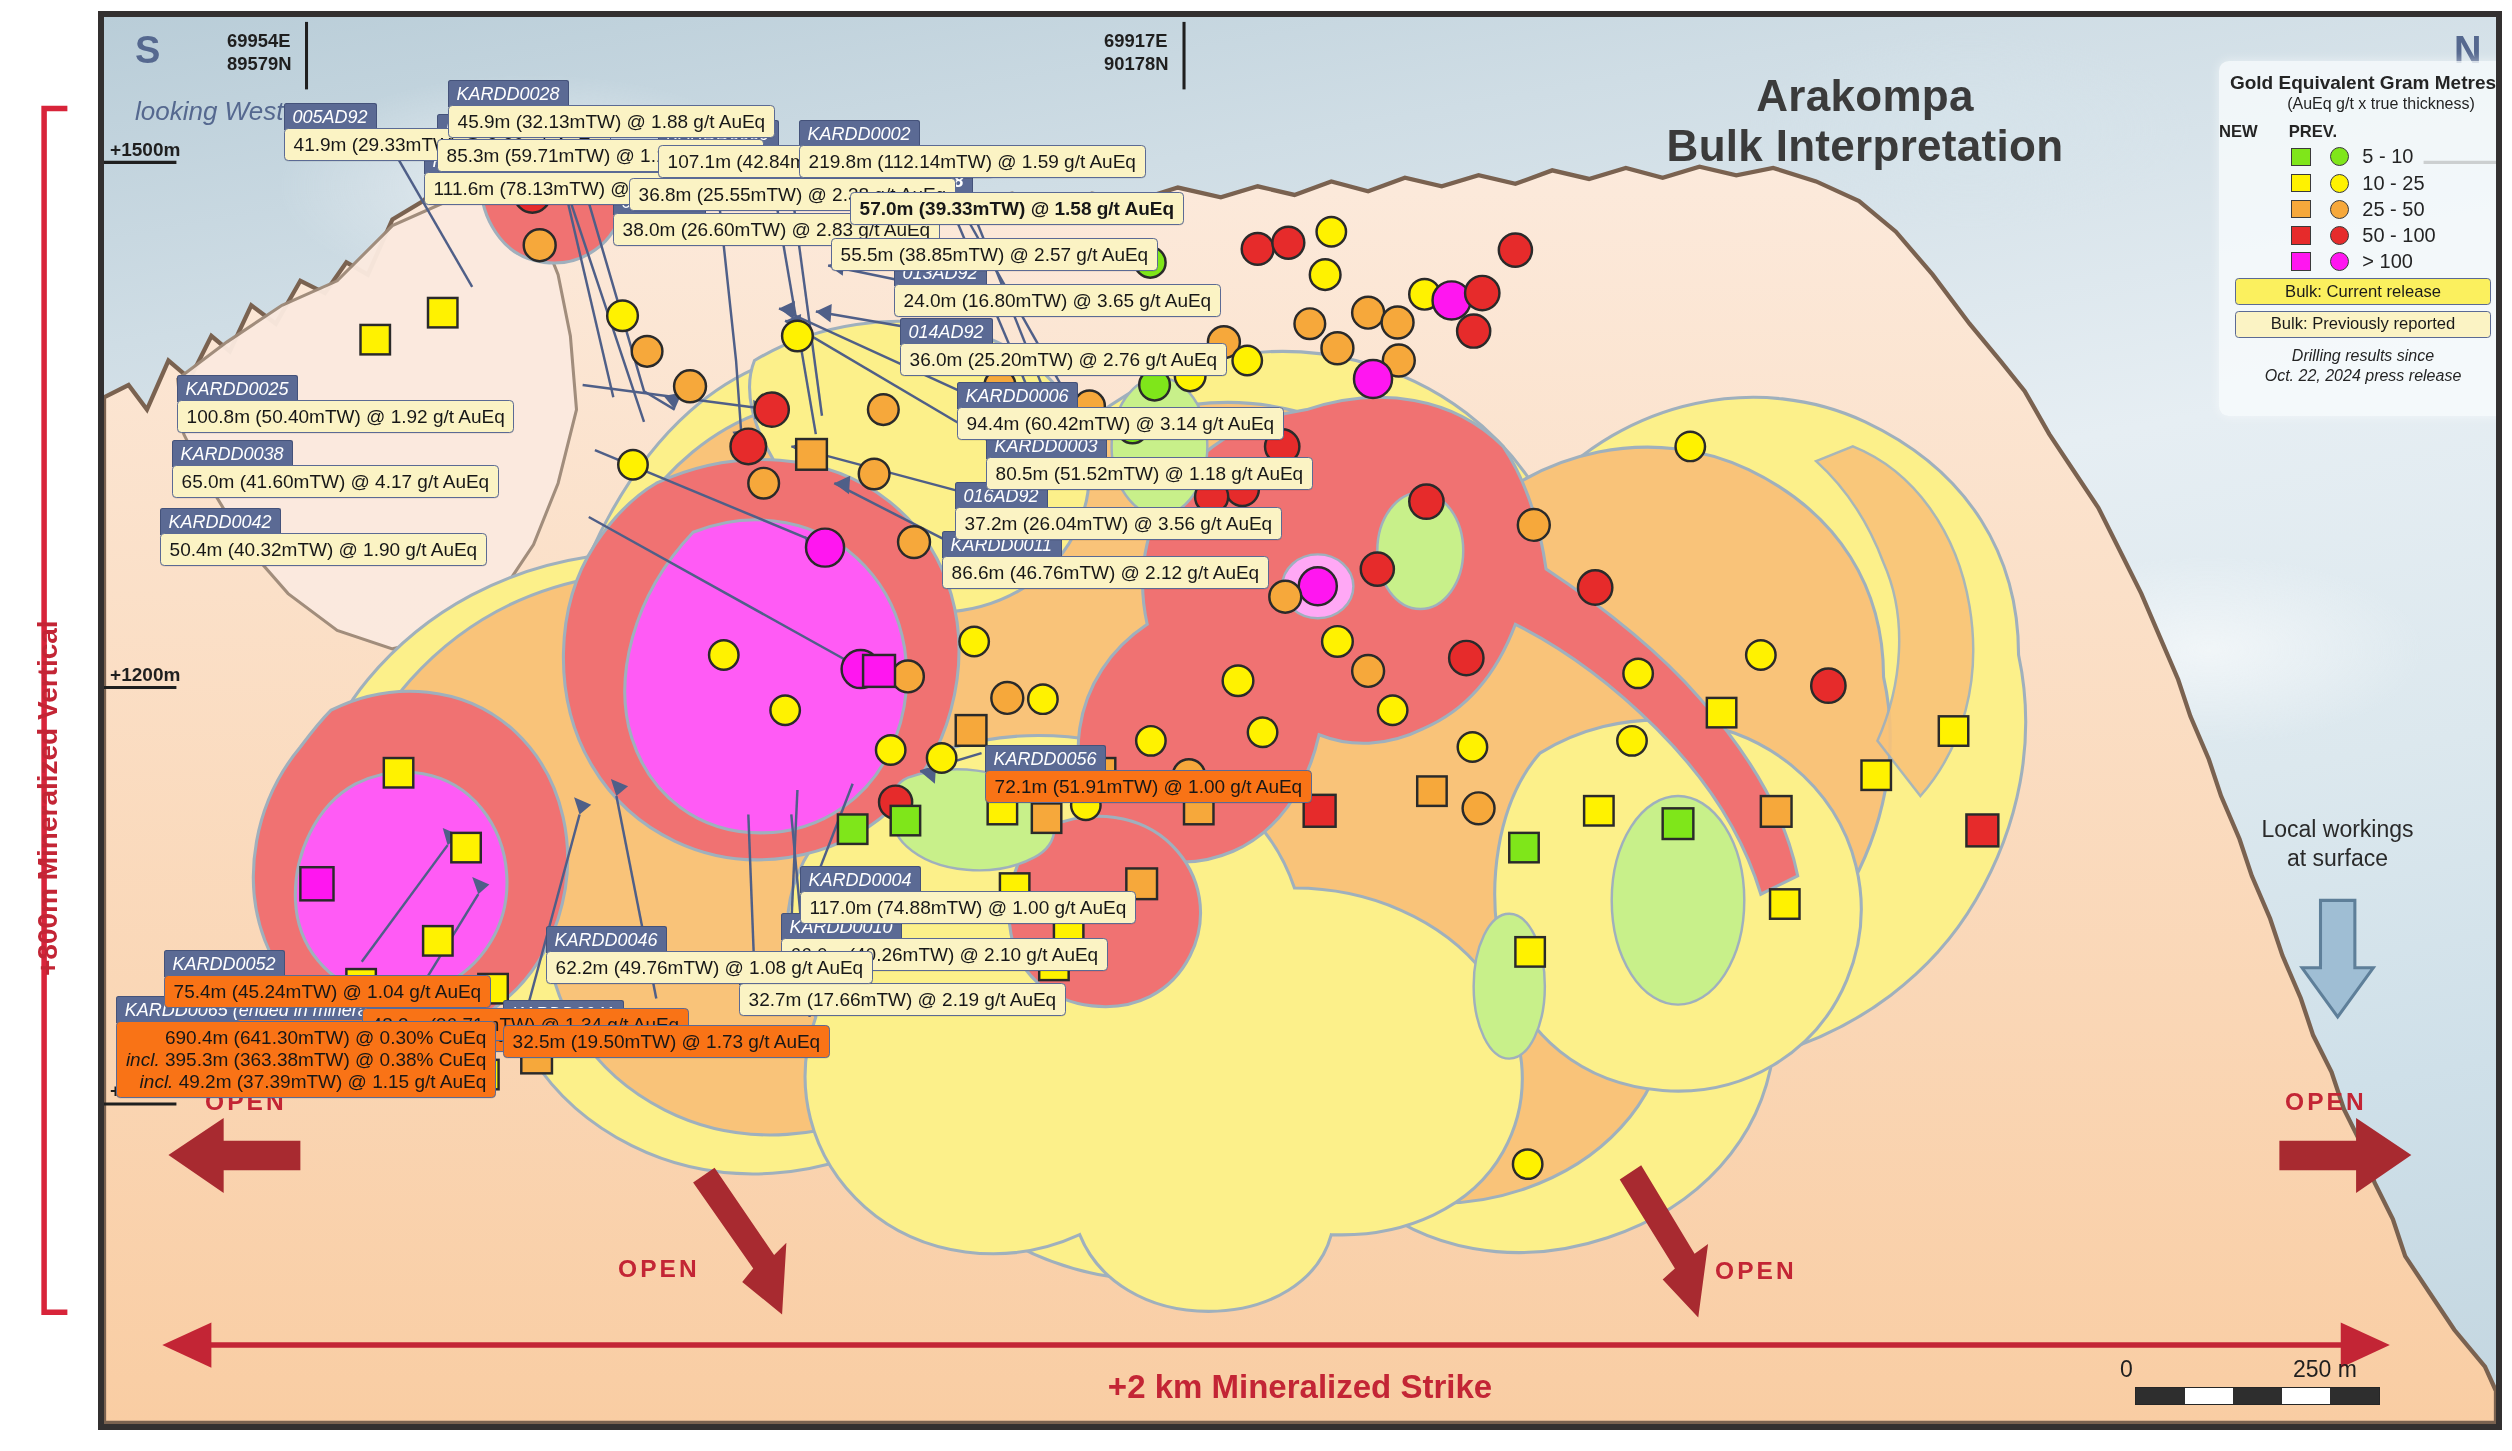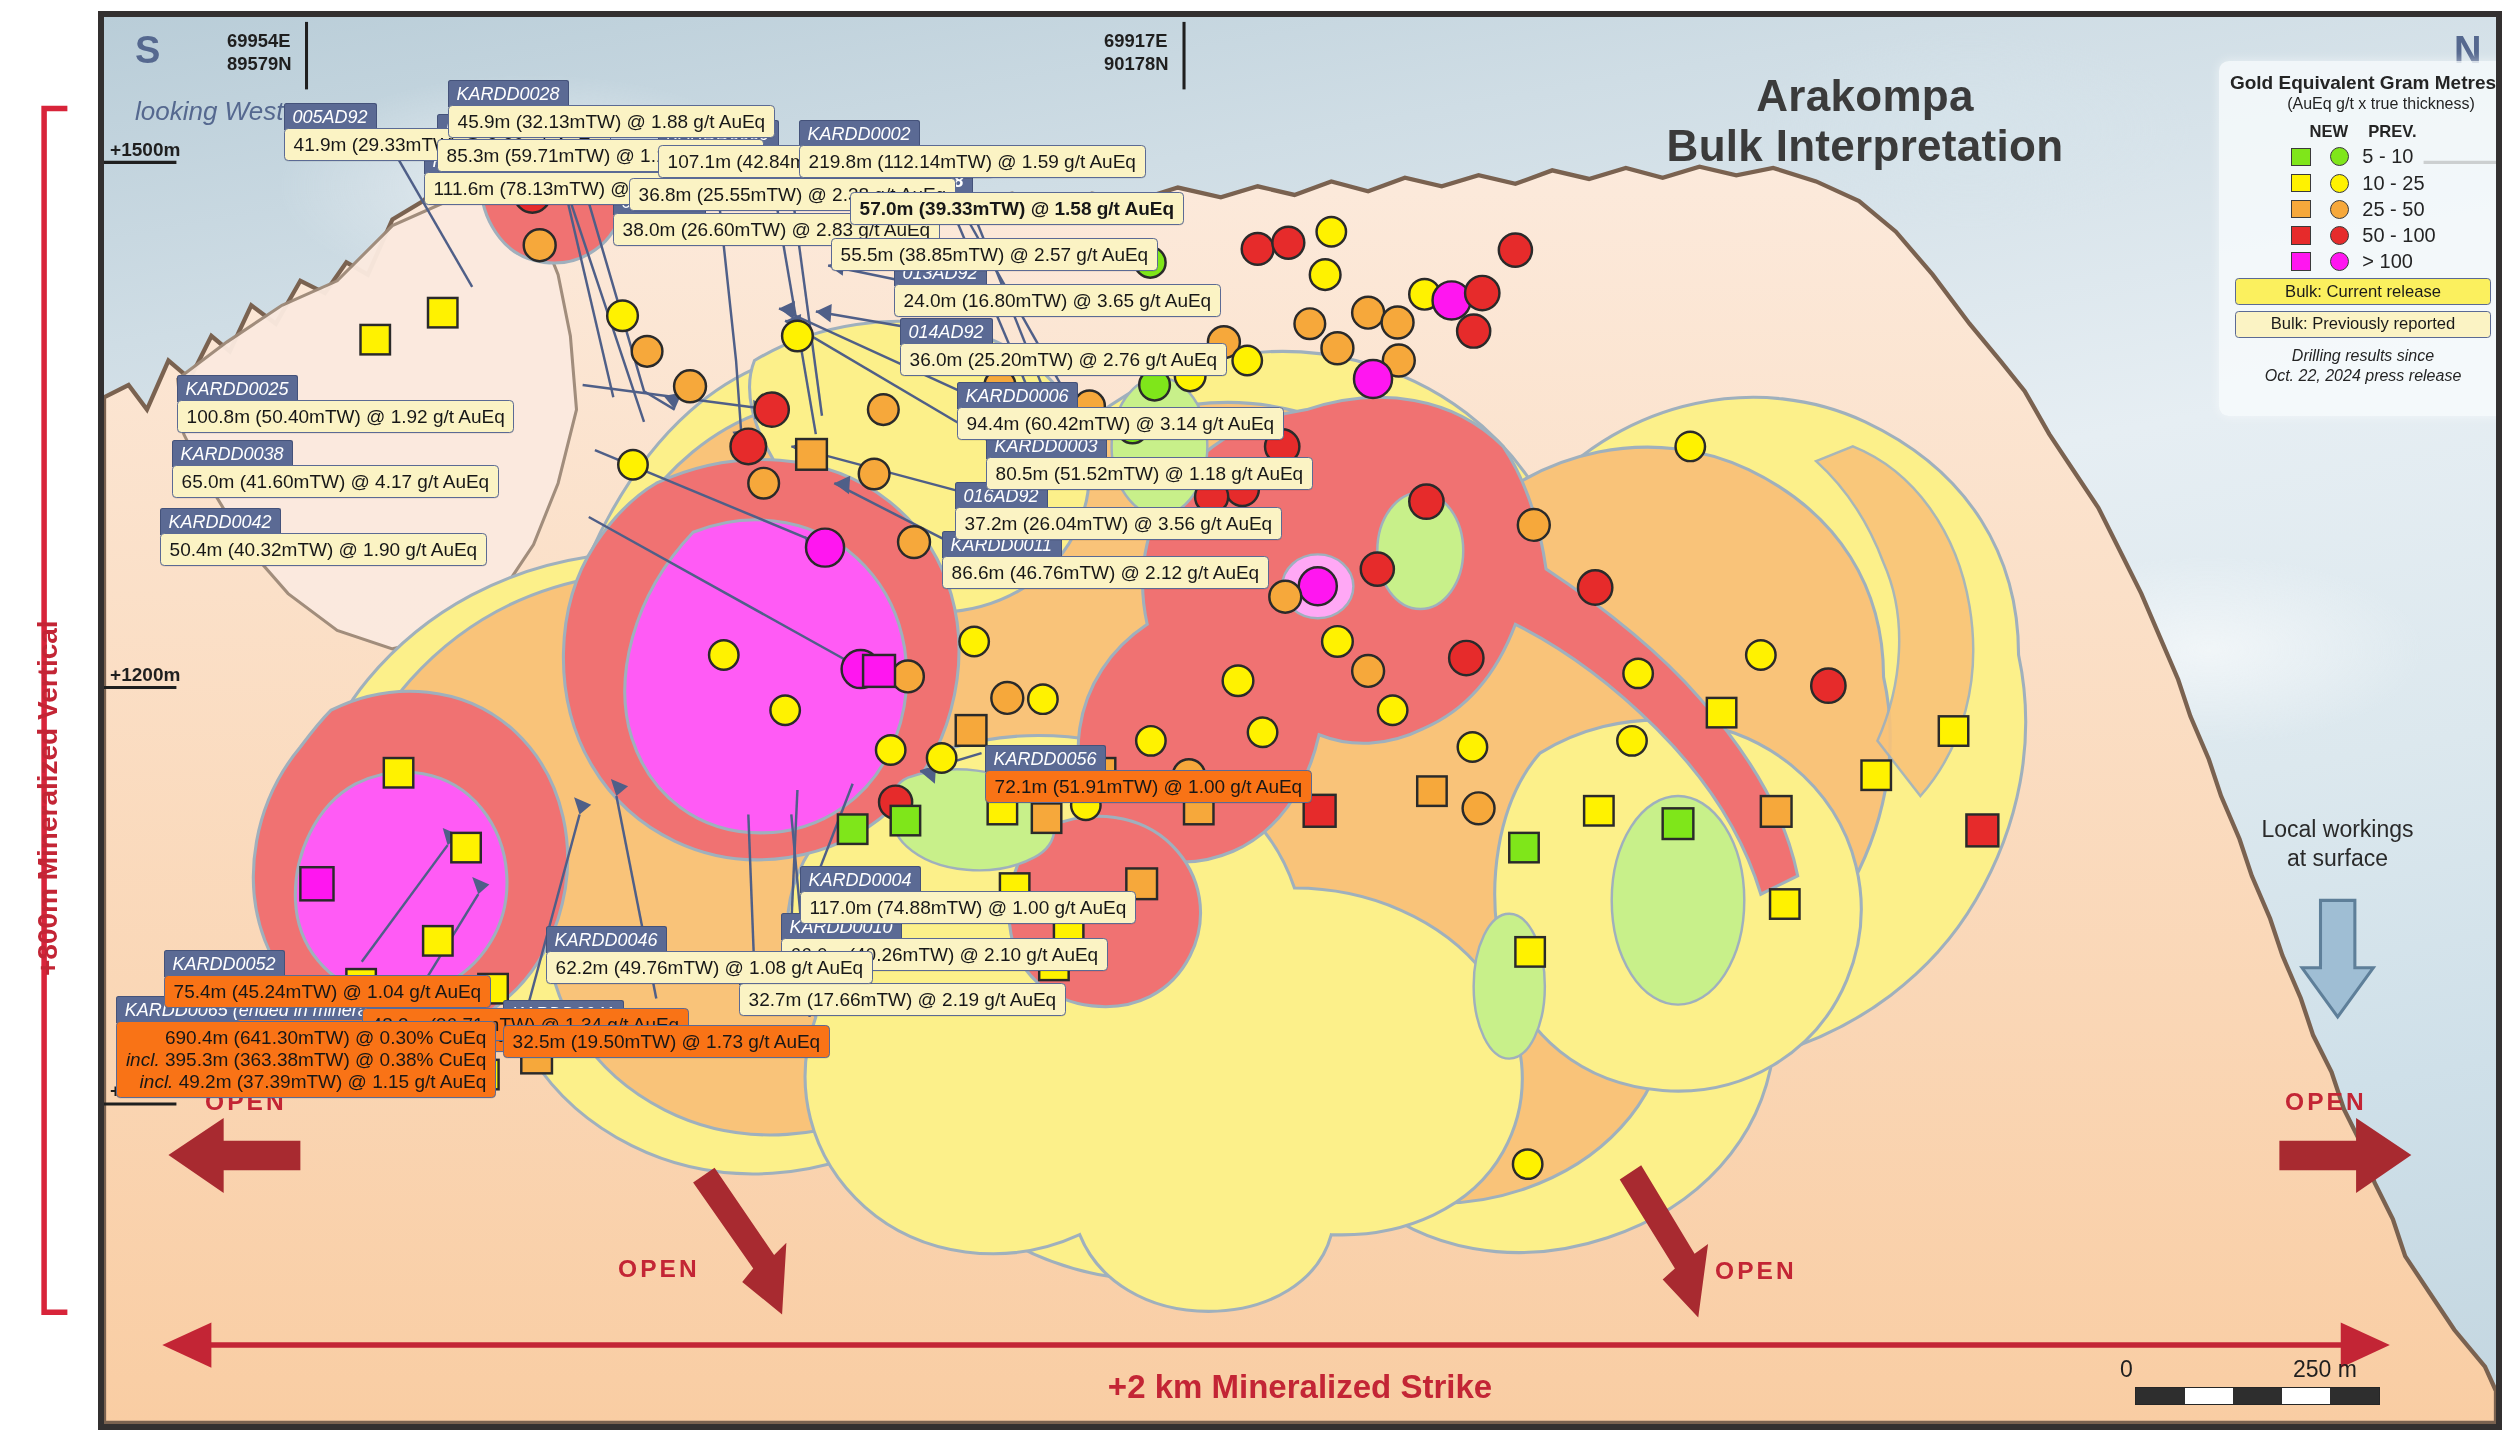--- a/index.html
+++ b/index.html
@@ -43,21 +43,21 @@
       position:relative;z-index:3;box-shadow:0 0.6px 0 rgba(0,0,0,.12);}
   .callout.bright .body{background:#f97316;}
   .callout .body .ml{display:block;text-align:right;}
   .callout .body .ml i{font-style:italic;}
 
   
   #legend{position:absolute;left:2115px;top:44px;width:288px;height:355px;
       border-radius:9.8px;background:rgba(247,251,253,.80);box-shadow:0 0 11px rgba(255,255,255,.55);}
   #legend .lg-title{font-size:19px;font-weight:bold;color:#242424;text-align:center;margin-top:11px;}
   #legend .lg-sub{font-size:16px;color:#242424;text-align:center;margin-top:1.2px;padding-left:36px;}
-  #legend .lg-cols{display:flex;justify-content:center;gap:20px;margin-top:8.6px;font-size:16.6px;font-weight:bold;color:#242424;}
+  #legend .lg-cols{display:flex;gap:31px;margin-top:8.6px;font-size:16.6px;font-weight:bold;color:#242424;}
   #legend .lg-rows{margin-top:3.7px;}
   #legend .lg-row{display:flex;align-items:center;justify-content:flex-start;margin:3.1px 0 3.1px 72px;}
   #legend .sw-sq{width:18.4px;height:16.6px;border:1.2px solid #3a3a3a;}
   #legend .sw-ci{width:17px;height:17px;border-radius:50%;border:1.2px solid #3a3a3a;margin-left:18.4px;}
   #legend .lg-txt{margin-left:13.5px;font-size:20px;color:#242424;}
   #legend .pill{margin:5.5px 16px 0 16px;font-size:16.6px;color:#1a1a1a;text-align:center;
       border:1.8px solid #5b6a94;border-radius:3.7px;padding:2.5px 0;}
   #legend .pill.cur{background:#fbf05e;}
   #legend .pill.prev{background:#fbf3c4;}
   #legend .lg-note{font-size:16px;color:#242424;text-align:center;margin-top:8.6px;line-height:1.22;font-style:italic;}

